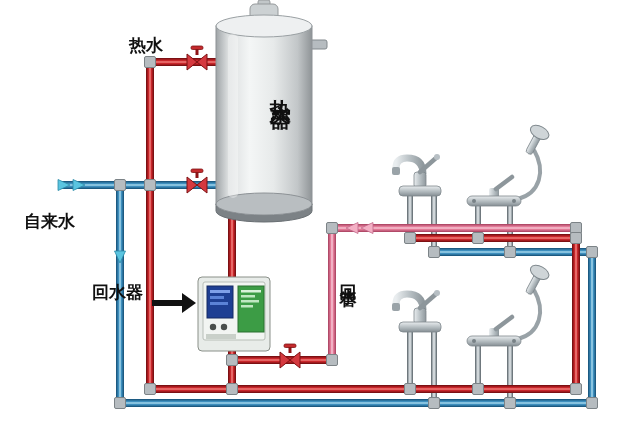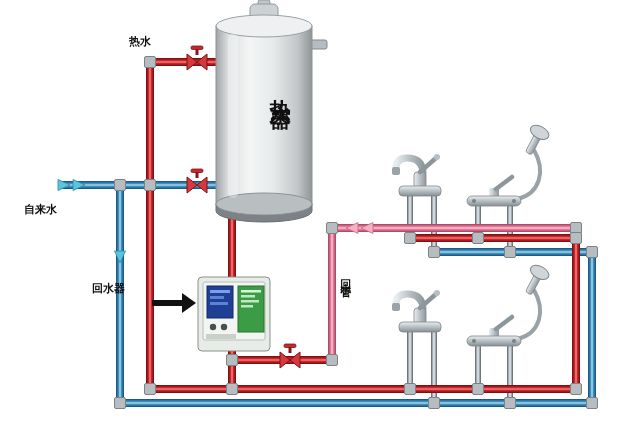--- a/index.html
+++ b/index.html
@@ -1,19 +1,19 @@
 <!DOCTYPE html>
 <html style="--hot-pipe: #c8262b; --hot-pipe-dark: #7c1013; --hot-pipe-light: #ef7a77; --cold-pipe: #3e8fbe; --cold-pipe-dark: #1c5a82; --cold-pipe-light: #9ed3ea; --return-pipe: #e27a97; --return-pipe-dark: #b14a68; --return-pipe-light: #f6c0d0; --valve-red: #c42a2d; --arrow-cyan: #5ac4e0; --arrow-pink: #f4afc4; --label-text: #101010; --screen-blue: #1e3f93; --board-green: #3c9c45;"><head>
 <meta charset="utf-8">
 <style>
   html,body{margin:0;padding:0;background:#ffffff}
   .canvas{position:relative;width:640px;height:423px;background:#ffffff;overflow:hidden;
           font-family:"DejaVu Sans",sans-serif}
   .canvas svg{position:absolute;left:0;top:0}
-  .lbl{position:absolute;color:var(--label-text,#101010);font-weight:700;font-size:11px;
+  .lbl{position:absolute;color:var(--label-text,#101010);font-weight:700;font-size:17px;
        line-height:1.15;z-index:3;white-space:nowrap}
   .lbl.v{writing-mode:vertical-rl;text-orientation:upright;white-space:normal;letter-spacing:3px}
   .lbl.big{font-size:21px;letter-spacing:5px}
 
   .edge-cold{stroke:var(--cold-pipe-dark,#1c5a82);stroke-width:8;fill:none}
   .core-cold{stroke:var(--cold-pipe,#3e8fbe);stroke-width:5;fill:none}
   .hi-cold{stroke:var(--cold-pipe-light,#9ed3ea);stroke-width:1.6;fill:none}
 
   .edge-hot{stroke:var(--hot-pipe-dark,#7c1013);stroke-width:8;fill:none}
   .core-hot{stroke:var(--hot-pipe,#c8262b);stroke-width:5;fill:none}
@@ -190,17 +190,17 @@
       <rect x="206" y="334" width="30" height="5" fill="#c9d0c9"></rect>
     </g>
 
     <g>
       <rect x="152" y="300" width="32" height="6" fill="#111111"></rect>
       <path d="M182,293 L196,303 L182,313 Z" fill="#111111"></path>
     </g>
   </svg>
 
   <div class="lbl" style="left:129px;top:36px">热水</div>
-  <div class="lbl" style="left:24px;top:204px">自来水</div>
+  <div class="lbl" style="left:24px;top:212px">自来水</div>
   <div class="lbl" style="left:92px;top:283px">回水器</div>
   <div class="lbl v" style="left:338px;top:271px">回水管</div>
   <div class="lbl v big" style="left:268px;top:82px">热水器</div>
 </div>
 
 </body></html>

